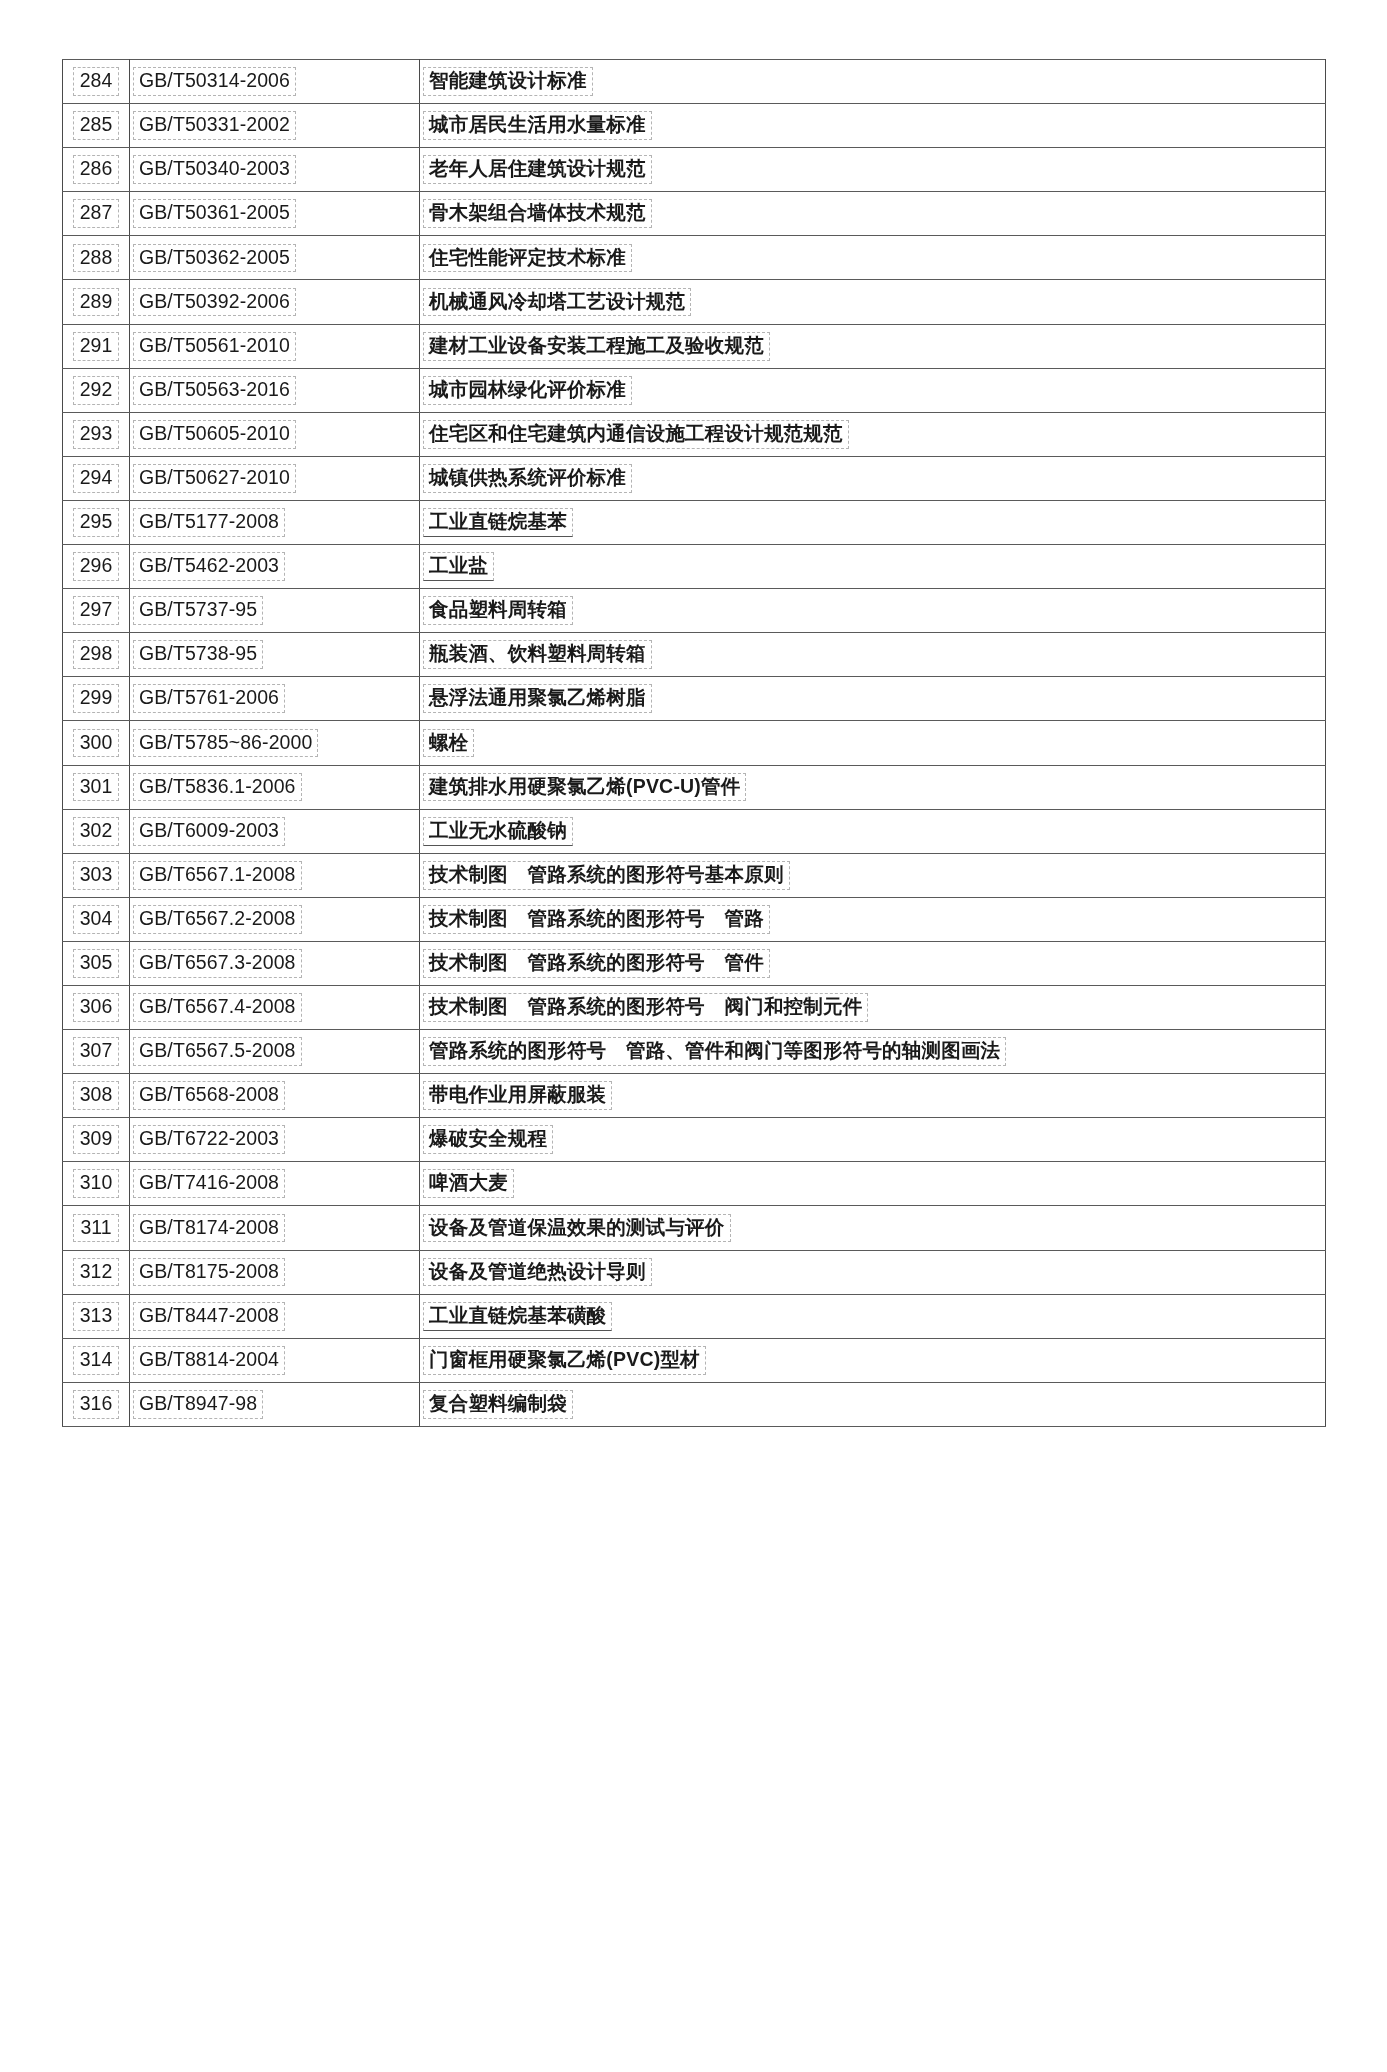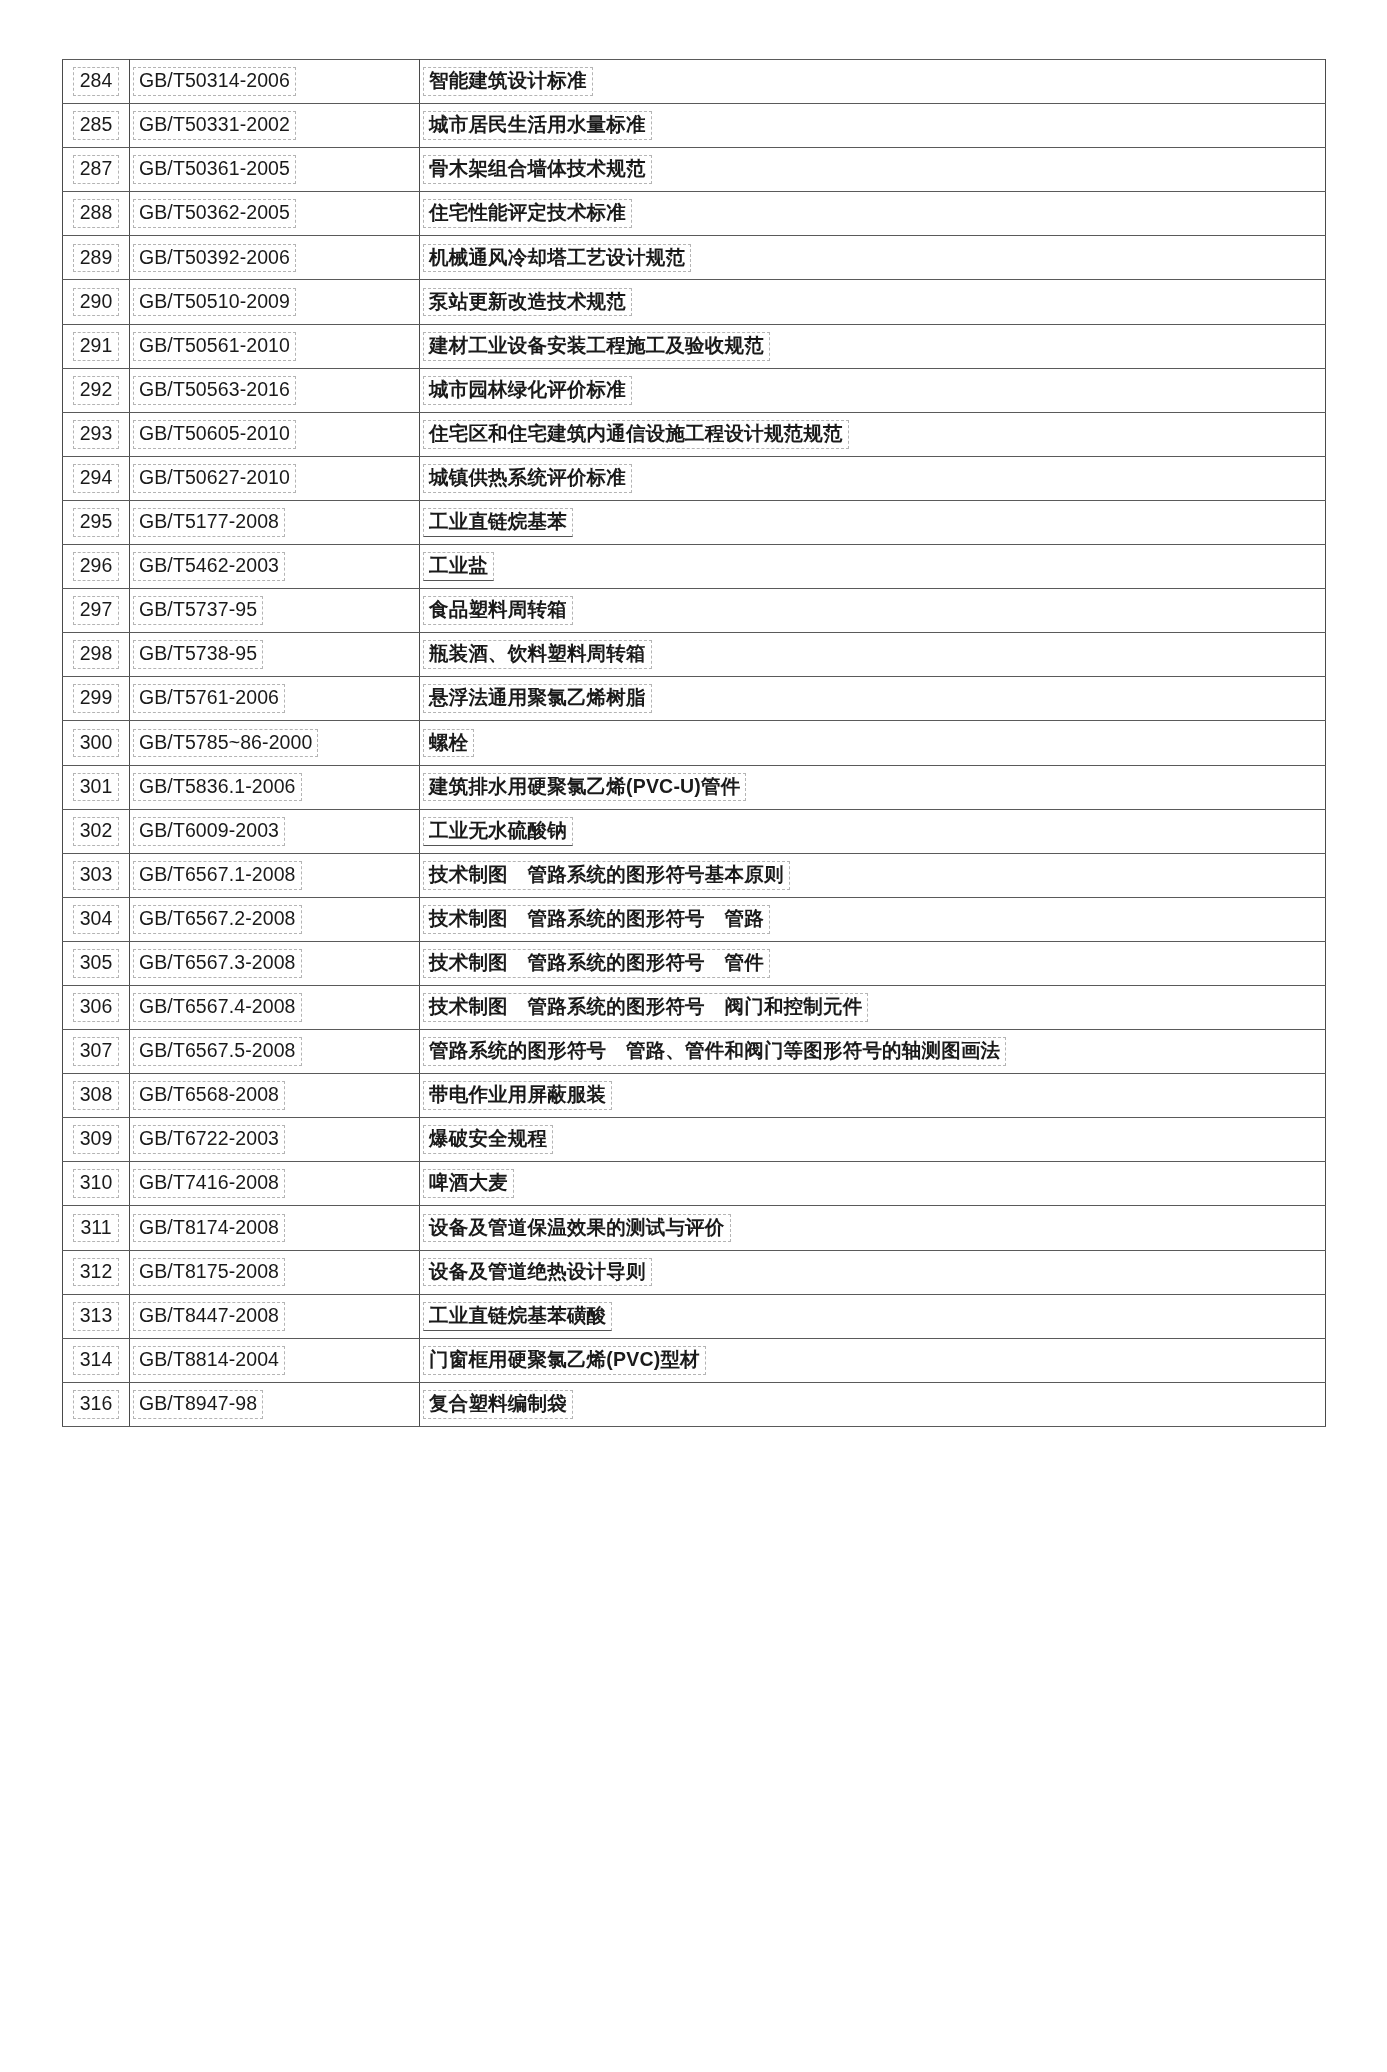--- a/index.html
+++ b/index.html
@@ -121,40 +121,40 @@
           <td class="col-index"><span class="ocr">284</span></td>
           <td class="col-code"><span class="ocr">GB/T50314-2006</span></td>
           <td class="col-title"><span class="ocr">智能建筑设计标准</span></td>
         </tr>
         <tr>
           <td class="col-index"><span class="ocr">285</span></td>
           <td class="col-code"><span class="ocr">GB/T50331-2002</span></td>
           <td class="col-title"><span class="ocr">城市居民生活用水量标准</span></td>
         </tr>
         <tr>
+          <td class="col-index"><span class="ocr">286</span></td>
+          <td class="col-code"><span class="ocr">GB/T50340-2003</span></td>
+          <td class="col-title"><span class="ocr">老年人居住建筑设计规范</span></td>
+        </tr>
+        <tr>
           <td class="col-index"><span class="ocr">287</span></td>
           <td class="col-code"><span class="ocr">GB/T50361-2005</span></td>
           <td class="col-title"><span class="ocr">骨木架组合墙体技术规范</span></td>
         </tr>
         <tr>
           <td class="col-index"><span class="ocr">288</span></td>
           <td class="col-code"><span class="ocr">GB/T50362-2005</span></td>
           <td class="col-title"><span class="ocr">住宅性能评定技术标准</span></td>
         </tr>
         <tr>
           <td class="col-index"><span class="ocr">289</span></td>
           <td class="col-code"><span class="ocr">GB/T50392-2006</span></td>
           <td class="col-title"><span class="ocr">机械通风冷却塔工艺设计规范</span></td>
         </tr>
         <tr>
-          <td class="col-index"><span class="ocr">290</span></td>
-          <td class="col-code"><span class="ocr">GB/T50510-2009</span></td>
-          <td class="col-title"><span class="ocr">泵站更新改造技术规范</span></td>
-        </tr>
-        <tr>
           <td class="col-index"><span class="ocr">291</span></td>
           <td class="col-code"><span class="ocr">GB/T50561-2010</span></td>
           <td class="col-title"><span class="ocr">建材工业设备安装工程施工及验收规范</span></td>
         </tr>
         <tr>
           <td class="col-index"><span class="ocr">292</span></td>
           <td class="col-code"><span class="ocr">GB/T50563-2016</span></td>
           <td class="col-title"><span class="ocr">城市园林绿化评价标准</span></td>
         </tr>
         <tr>

